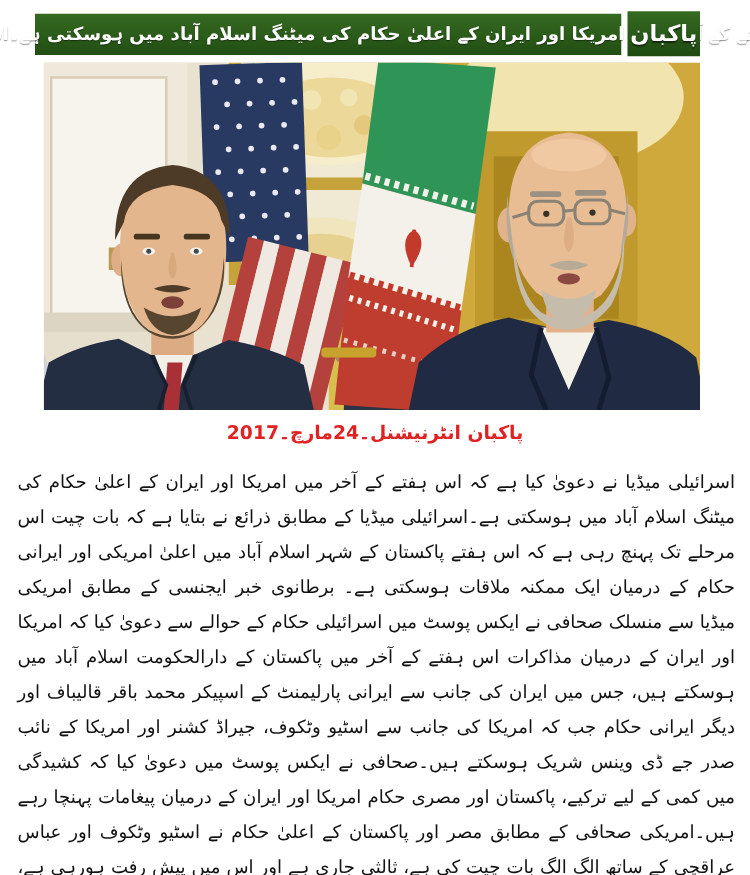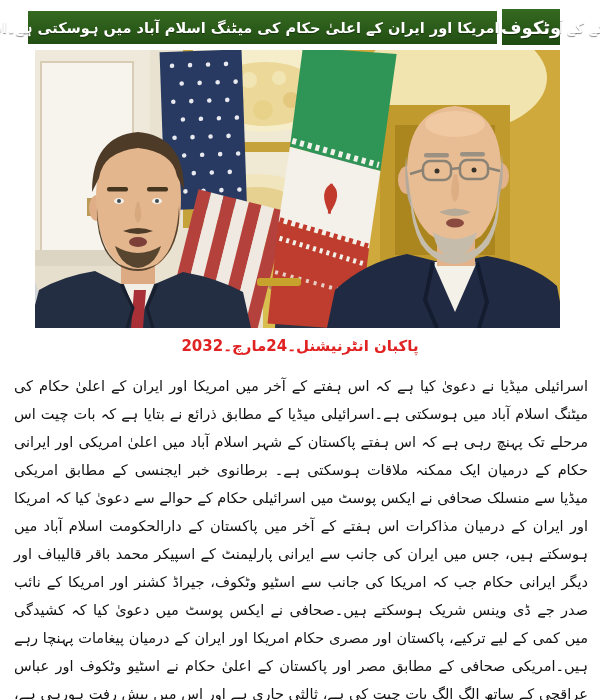--- a/index.html
+++ b/index.html
@@ -49,21 +49,21 @@
 </style>
 </head>
 <body>
 
 <div class="page">
 
   <div class="headline-bar">
     <span>ہفتے کے آخر میں امریکا اور ایران کے اعلیٰ حکام کی میٹنگ اسلام آباد میں ہوسکتی ہے۔اسرائیلی میڈیا</span>
   </div>
   <div class="logo-box">
-    <span>وٹکوف</span>
+    <span>پاکبان</span>
   </div>
 
   <figure class="photo" style="margin:0;">
     <svg viewBox="0 0 525 278" xmlns="http://www.w3.org/2000/svg">
 
       <g>
         <rect width="525" height="278" fill="#e9e2d1"></rect>
         <rect x="0" y="0" width="115" height="278" fill="#efe9dc"></rect>
         <rect x="6" y="12" width="92" height="190" fill="#f6f4ed" stroke="#d8cdb4" stroke-width="2"></rect>
         <rect x="52" y="148" width="16" height="18" fill="#ba9a58"></rect>
@@ -221,17 +221,17 @@
           <path d="M388,120 L375,124"></path>
           <path d="M453,118 L465,121"></path>
         </g>
         <circle cx="402" cy="121" r="2.5" fill="#37322a"></circle>
         <circle cx="439" cy="120" r="2.5" fill="#37322a"></circle>
         <path d="M 419,124 Q 413,146 420,152 Q 427,146 422,124" fill="#ddad84"></path>
       </g>
     </svg>
   </figure>
 
-  <div class="dateline">پاکبان انٹرنیشنل۔24مارچ۔2032</div>
+  <div class="dateline">پاکبان انٹرنیشنل۔24مارچ۔2017</div>
 
   <article class="article">اسرائیلی میڈیا نے دعویٰ کیا ہے کہ اس ہفتے کے آخر میں امریکا اور ایران کے اعلیٰ حکام کی میٹنگ اسلام آباد میں ہوسکتی ہے۔اسرائیلی میڈیا کے مطابق ذرائع نے بتایا ہے کہ بات چیت اس مرحلے تک پہنچ رہی ہے کہ اس ہفتے پاکستان کے شہر اسلام آباد میں اعلیٰ امریکی اور ایرانی حکام کے درمیان ایک ممکنہ ملاقات ہوسکتی ہے۔ برطانوی خبر ایجنسی کے مطابق امریکی میڈیا سے منسلک صحافی نے ایکس پوسٹ میں اسرائیلی حکام کے حوالے سے دعویٰ کیا کہ امریکا اور ایران کے درمیان مذاکرات اس ہفتے کے آخر میں پاکستان کے دارالحکومت اسلام آباد میں ہوسکتے ہیں، جس میں ایران کی جانب سے ایرانی پارلیمنٹ کے اسپیکر محمد باقر قالیباف اور دیگر ایرانی حکام جب کہ امریکا کی جانب سے اسٹیو وٹکوف، جیراڈ کشنر اور امریکا کے نائب صدر جے ڈی وینس شریک ہوسکتے ہیں۔صحافی نے ایکس پوسٹ میں دعویٰ کیا کہ کشیدگی میں کمی کے لیے ترکیے، پاکستان اور مصری حکام امریکا اور ایران کے درمیان پیغامات پہنچا رہے ہیں۔امریکی صحافی کے مطابق مصر اور پاکستان کے اعلیٰ حکام نے اسٹیو وٹکوف اور عباس عراقچی کے ساتھ الگ الگ بات چیت کی ہے، ثالثی جاری ہے اور اس میں پیش رفت ہورہی ہے، بات چیت جنگ کے خاتمے اور تمام حل طلب مسئلوں کے بارے میں ہے، امریکی ذرائع کے مطابق امید ہے کہ جلدی جوابات مل جائیں گے۔</article>
 
 </div>
 
 </body></html>

